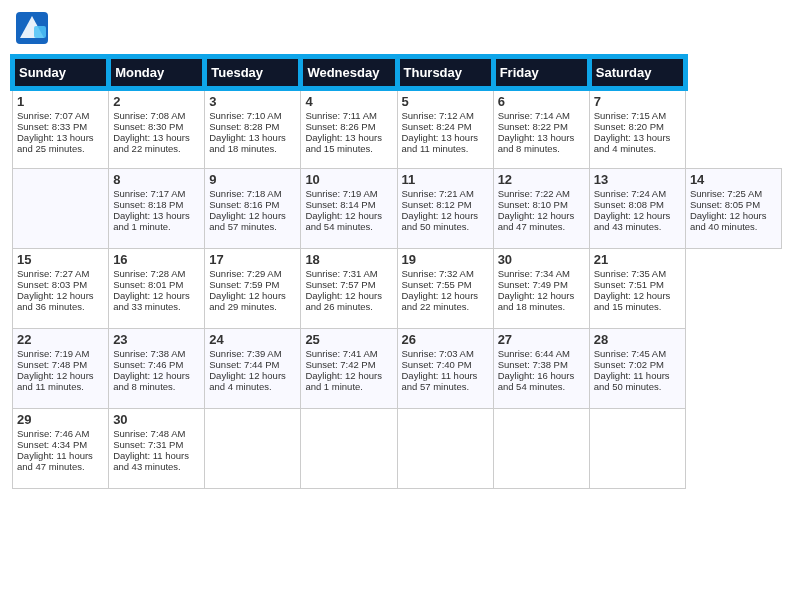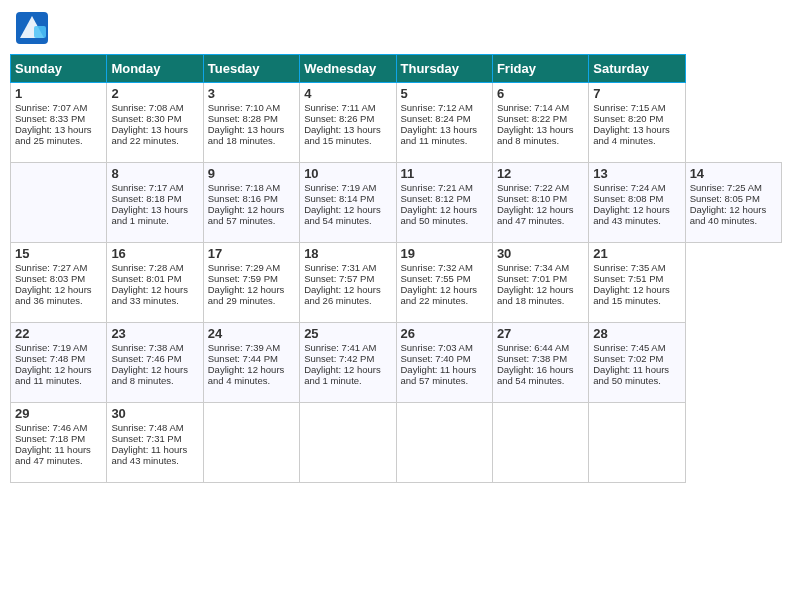--- a/index.html
+++ b/index.html
@@ -38,27 +38,27 @@
     .location {
       font-size: 14px;
       color: #555;
     }
     table {
       width: 100%;
       border-collapse: collapse;
       table-layout: fixed;
     }
     th {
-      background: #0f766e;
+      background: #0f172a;
       color: #fff;
       font-size: 13px;
       font-weight: bold;
       padding: 6px 4px;
       text-align: left;
-      border: 1px solid #0ea5e9;
+      border: 5px solid #0ea5e9;
     }
     td {
       border: 1px solid #ccc;
       vertical-align: top;
       padding: 3px 4px;
       font-size: 9.5px;
       color: #333;
       height: 80px;
     }
     .day-num {
@@ -124,34 +124,34 @@
         <td><span class="day-num">12</span><span>Sunrise: 7:22 AM</span><br><span>Sunset: 8:10 PM</span><br><span>Daylight: 12 hours and 47 minutes.</span></td>
         <td><span class="day-num">13</span><span>Sunrise: 7:24 AM</span><br><span>Sunset: 8:08 PM</span><br><span>Daylight: 12 hours and 43 minutes.</span></td>
         <td><span class="day-num">14</span><span>Sunrise: 7:25 AM</span><br><span>Sunset: 8:05 PM</span><br><span>Daylight: 12 hours and 40 minutes.</span></td>
       </tr>
       <tr>
         <td><span class="day-num">15</span><span>Sunrise: 7:27 AM</span><br><span>Sunset: 8:03 PM</span><br><span>Daylight: 12 hours and 36 minutes.</span></td>
         <td><span class="day-num">16</span><span>Sunrise: 7:28 AM</span><br><span>Sunset: 8:01 PM</span><br><span>Daylight: 12 hours and 33 minutes.</span></td>
         <td><span class="day-num">17</span><span>Sunrise: 7:29 AM</span><br><span>Sunset: 7:59 PM</span><br><span>Daylight: 12 hours and 29 minutes.</span></td>
         <td><span class="day-num">18</span><span>Sunrise: 7:31 AM</span><br><span>Sunset: 7:57 PM</span><br><span>Daylight: 12 hours and 26 minutes.</span></td>
         <td><span class="day-num">19</span><span>Sunrise: 7:32 AM</span><br><span>Sunset: 7:55 PM</span><br><span>Daylight: 12 hours and 22 minutes.</span></td>
-        <td><span class="day-num">30</span><span>Sunrise: 7:34 AM</span><br><span>Sunset: 7:01 PM</span><br><span>Daylight: 12 hours and 18 minutes.</span></td>
+        <td><span class="day-num">30</span><span>Sunrise: 7:34 AM</span><br><span>Sunset: 7:49 PM</span><br><span>Daylight: 12 hours and 18 minutes.</span></td>
         <td><span class="day-num">21</span><span>Sunrise: 7:35 AM</span><br><span>Sunset: 7:51 PM</span><br><span>Daylight: 12 hours and 15 minutes.</span></td>
       </tr>
       <tr>
         <td><span class="day-num">22</span><span>Sunrise: 7:19 AM</span><br><span>Sunset: 7:48 PM</span><br><span>Daylight: 12 hours and 11 minutes.</span></td>
         <td><span class="day-num">23</span><span>Sunrise: 7:38 AM</span><br><span>Sunset: 7:46 PM</span><br><span>Daylight: 12 hours and 8 minutes.</span></td>
         <td><span class="day-num">24</span><span>Sunrise: 7:39 AM</span><br><span>Sunset: 7:44 PM</span><br><span>Daylight: 12 hours and 4 minutes.</span></td>
         <td><span class="day-num">25</span><span>Sunrise: 7:41 AM</span><br><span>Sunset: 7:42 PM</span><br><span>Daylight: 12 hours and 1 minute.</span></td>
         <td><span class="day-num">26</span><span>Sunrise: 7:03 AM</span><br><span>Sunset: 7:40 PM</span><br><span>Daylight: 11 hours and 57 minutes.</span></td>
         <td><span class="day-num">27</span><span>Sunrise: 6:44 AM</span><br><span>Sunset: 7:38 PM</span><br><span>Daylight: 16 hours and 54 minutes.</span></td>
         <td><span class="day-num">28</span><span>Sunrise: 7:45 AM</span><br><span>Sunset: 7:02 PM</span><br><span>Daylight: 11 hours and 50 minutes.</span></td>
       </tr>
       <tr>
-        <td><span class="day-num">29</span><span>Sunrise: 7:46 AM</span><br><span>Sunset: 7:18 PM</span><br><span>Daylight: 11 hours and 47 minutes.</span></td>
+        <td><span class="day-num">29</span><span>Sunrise: 7:46 AM</span><br><span>Sunset: 4:34 PM</span><br><span>Daylight: 11 hours and 47 minutes.</span></td>
         <td><span class="day-num">30</span><span>Sunrise: 7:48 AM</span><br><span>Sunset: 7:31 PM</span><br><span>Daylight: 11 hours and 43 minutes.</span></td>
         <td class="empty"></td>
         <td class="empty"></td>
         <td class="empty"></td>
         <td class="empty"></td>
         <td class="empty"></td>
       </tr>
     </tbody>
 </table>
 

